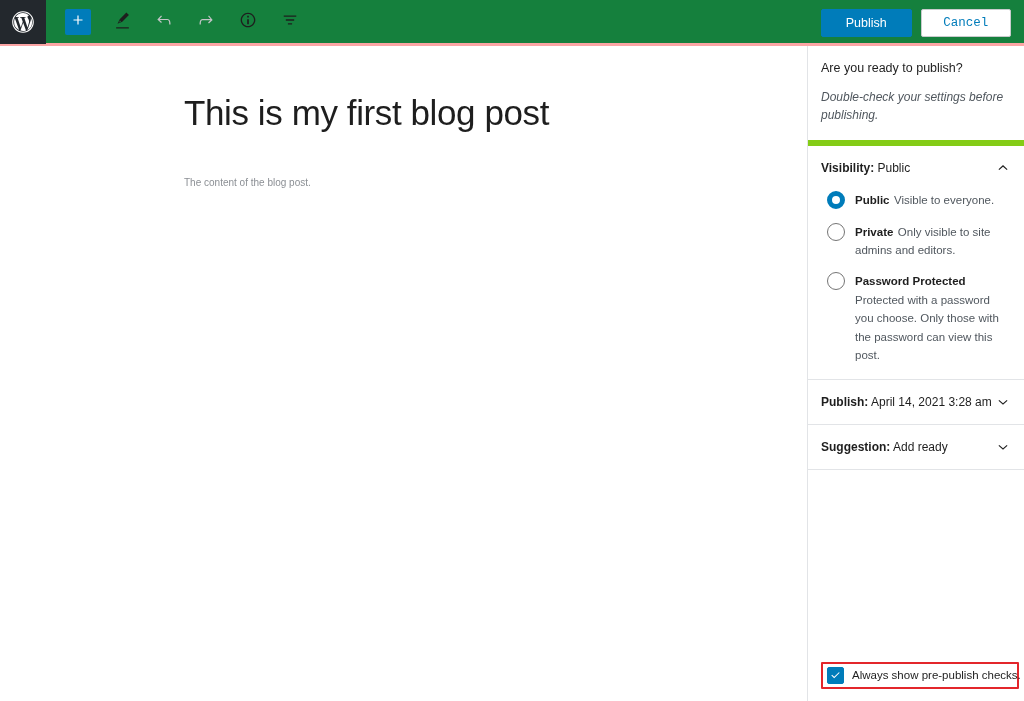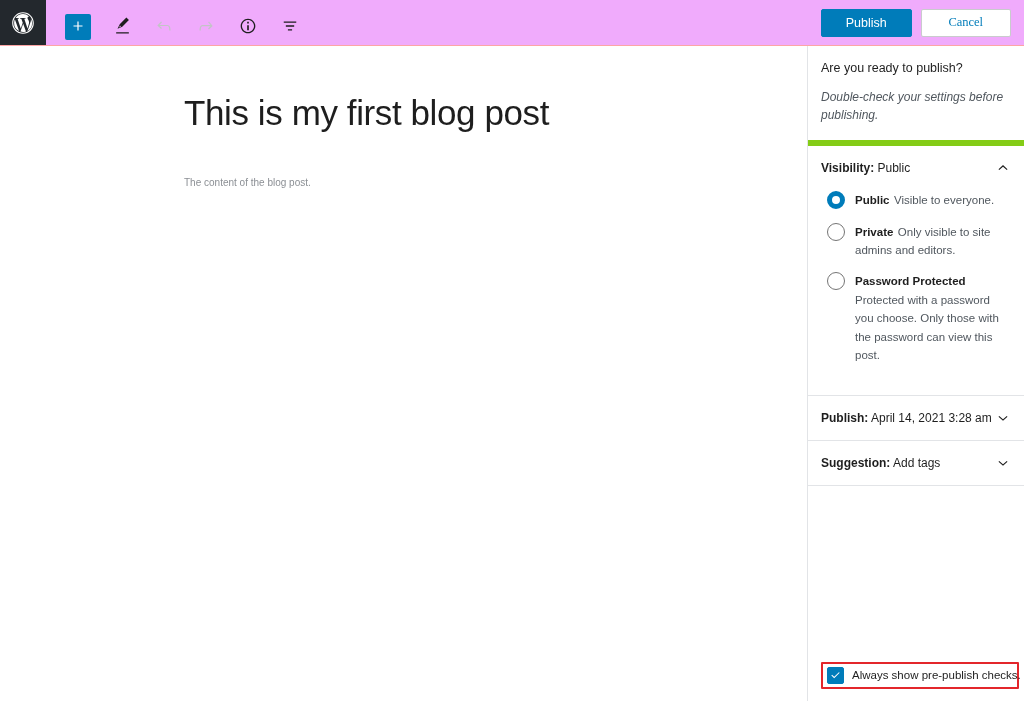--- a/index.html
+++ b/index.html
@@ -21,23 +21,23 @@
     display: flex;
     flex-direction: column;
   }
 
   
   .topbar {
     position: relative;
     height: 46px;
     flex: 0 0 46px;
     display: flex;
-    align-items: flex-end;
-    background: #f0abfc;
-    border-bottom: 1px solid #fca5a5;
+    align-items: center;
+    background: #15803d;
+    border-bottom: 3px solid #fca5a5;
     box-sizing: border-box;
   }
   .wp-logo-btn {
     width: 46px;
     height: 45px;
     background: #23282d;
     display: flex;
     align-items: center;
     justify-content: center;
     flex: 0 0 46px;
@@ -99,21 +99,21 @@
   }
   .btn-cancel {
     background: #ffffff;
     color: #007cba;
     border: 1px solid #c9cbcd;
     border-radius: 2px;
     font-size: 12.5px;
     height: 28px;
     flex: 1 1 0;
     cursor: pointer;
-    font-family: Liberation Serif, serif;
+    font-family: Liberation Mono, monospace;
     padding: 0;
   }
 
   
   .body-split {
     display: flex;
     flex: 1 1 auto;
     min-height: 0;
   }
 
@@ -199,21 +199,21 @@
 
   .vis-options {
     padding: 0 13px 14px 13px;
   }
   .vis-opt {
     display: flex;
     align-items: flex-start;
     margin-bottom: 13px;
     cursor: pointer;
   }
-  .vis-opt:last-child { margin-bottom: 18px; }
+  .vis-opt:last-child { margin-bottom: 2px; }
   .radio {
     flex: 0 0 18px;
     width: 18px;
     height: 18px;
     border-radius: 50%;
     border: 1px solid #757575;
     box-sizing: border-box;
     margin: 1px 10px 0 6px;
     background: #ffffff;
     position: relative;
@@ -414,21 +414,21 @@
                 <path d="M17 9.2l-5 4.6-5-4.6-1 1.1 6 5.5 6-5.5z"></path>
               </svg>
           </span>
         </button>
       </div>
 
       <div class="sb-section">
         <button class="sb-row">
           <span class="sb-row-label">
             <b>Suggestion:</b>
-            <span class="val">Add tags</span>
+            <span class="val">Add ready</span>
           </span>
           <span class="chev">
             <svg width="18" height="18" viewBox="0 0 24 24">
                 <path d="M17 9.2l-5 4.6-5-4.6-1 1.1 6 5.5 6-5.5z"></path>
               </svg>
           </span>
         </button>
       </div>
 
       <div class="sb-spacer"></div>

